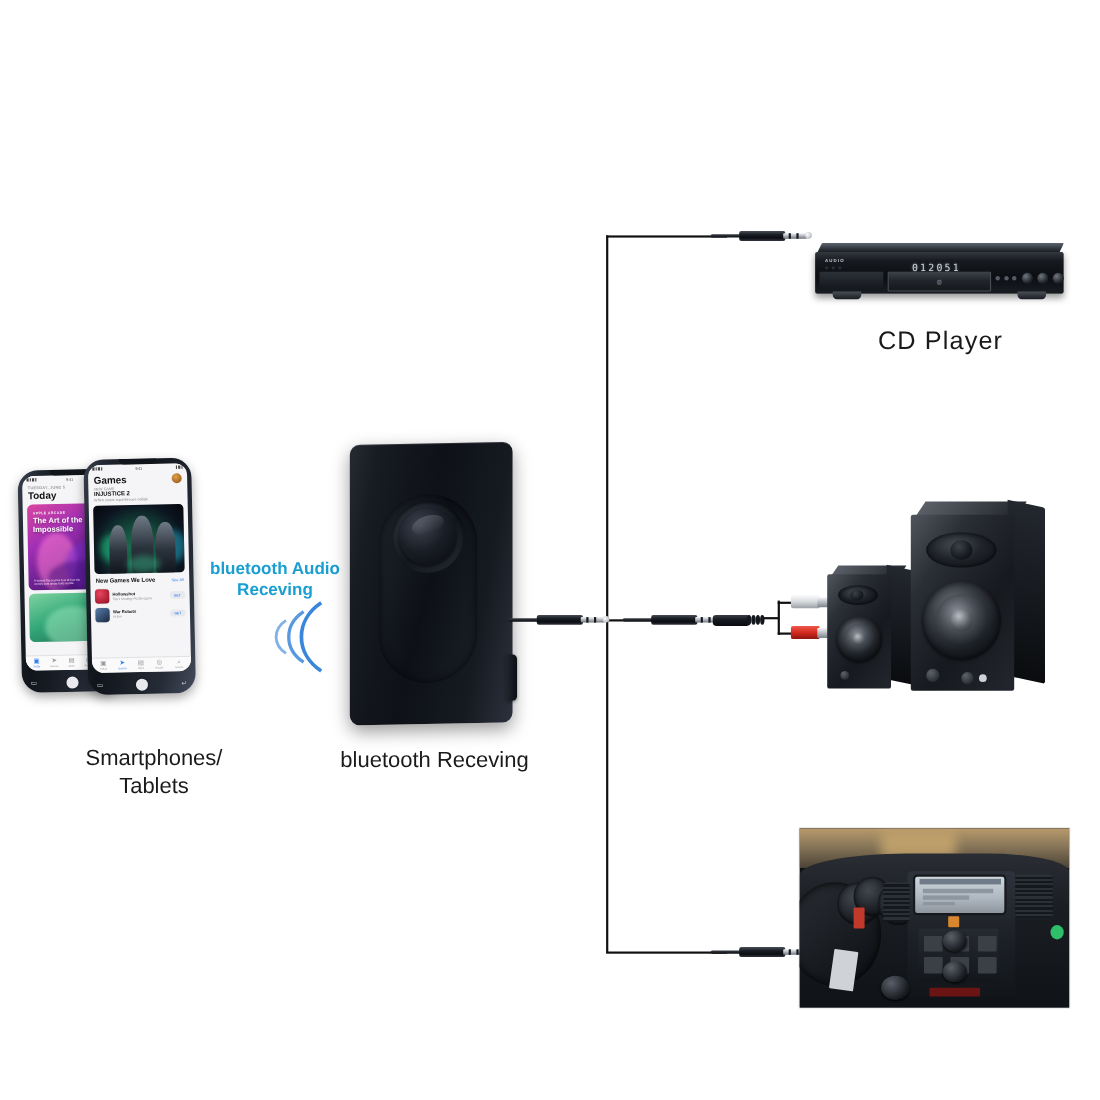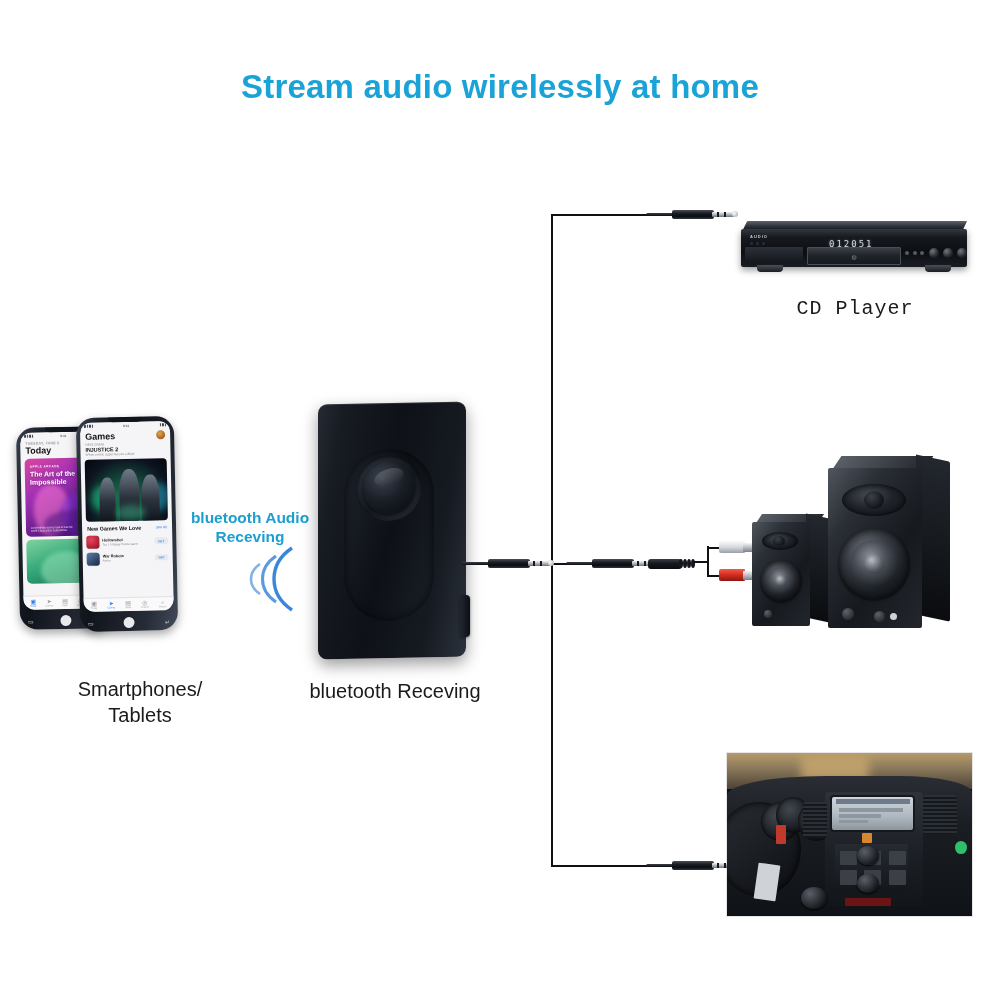--- a/index.html
+++ b/index.html
@@ -20,21 +20,21 @@
     font-size:33px;
     line-height:39px;
     letter-spacing:.2px;
     color:#1aa3d6;
     white-space:pre-line;
   }
   .title .l2{display:block;}
 
   
   .cap{position:absolute;color:#1a1a1a;font-size:20px;line-height:26px;text-align:center;white-space:pre-line;}
-  .cap-serif{font-family:Liberation Mono, monospace;font-size:20px;letter-spacing:1px;}
+  .cap-serif{font-family:Liberation Sans, sans-serif;font-size:23px;letter-spacing:1px;}
 
   
   .bt-text{
     position:absolute;left:172px;top:508px;width:156px;
     text-align:center;color:#1b9fd0;font-weight:bold;
     font-size:15.5px;line-height:19px;white-space:pre-line;
   }
 
   
   .waves{position:absolute;left:222px;top:540px;width:104px;height:78px;}
@@ -260,21 +260,20 @@
 
   
   .arc{fill:none;stroke:#2f7fd8;}
 </style>
 </head>
 <body>
 
 <div id="stage">
 
   <div class="title">
-    <span class="l2">Stream audio wirelessly at home</span>
   </div>
 
   <div class="phones">
 
     <div class="phone back">
       <div class="notch"></div>
       <div class="screen">
         <div class="statusbar">
           <div class="sb-dots">
             <i class="sb-dot"></i>

